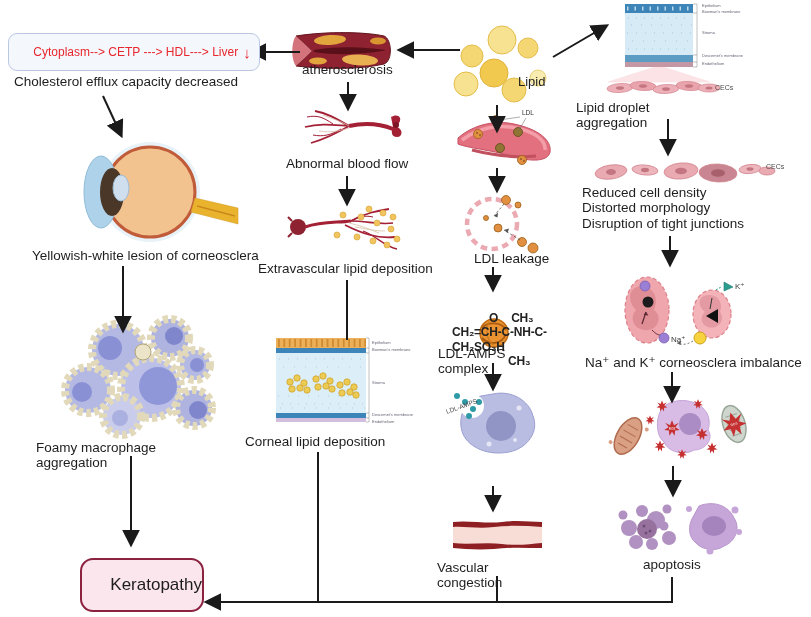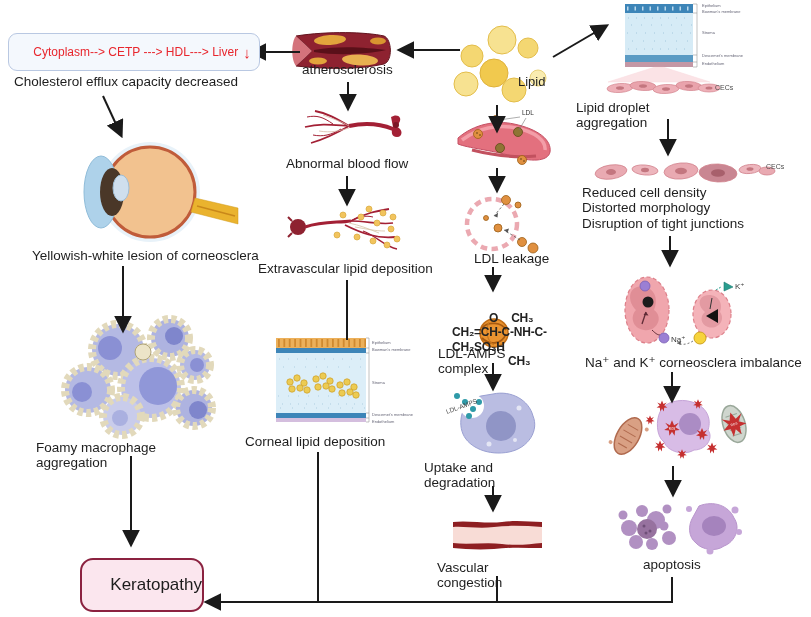--- a/index.html
+++ b/index.html
@@ -441,21 +441,20 @@
   <div class="lbl" style="left:518px;top:75px;width:42px;font-size:13px">Lipid</div>
   <div class="lbl" style="left:474px;top:251px;width:76px">LDL leakage</div>
 
   <div class="formula">
     <div class="r1"><span style="margin-left:37px">O</span><span style="margin-left:13px">CH₃</span></div>
     <div class="r2">CH₂=CH-C-NH-C-CH₂SO₃H</div>
     <div class="r3"><span style="margin-left:56px">CH₃</span></div>
   </div>
 
   <div class="lbl" style="left:438px;top:346px;width:118px">LDL-AMPS complex</div>
-  <div class="lbl" style="left:424px;top:460px;width:140px">Uptake and degradation</div>
   <div class="lbl" style="left:437px;top:560px;width:120px">Vascular congestion</div>
 
   <div class="lbl" style="left:576px;top:100px;width:145px">Lipid droplet aggregation</div>
   <div class="tiny" style="left:715px;top:84px">CECs</div>
   <div class="tiny" style="left:766px;top:163px">CECs</div>
 
   <div class="lbl leftal" style="left:582px;top:185px;width:185px">
     <div>Reduced cell density</div>
     <div>Distorted morphology</div>
     <div>Disruption of tight junctions</div>

